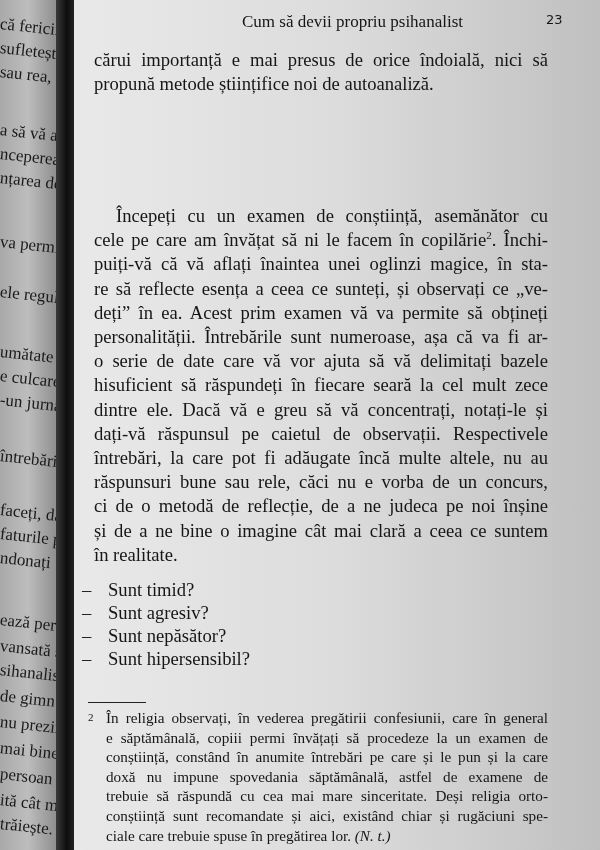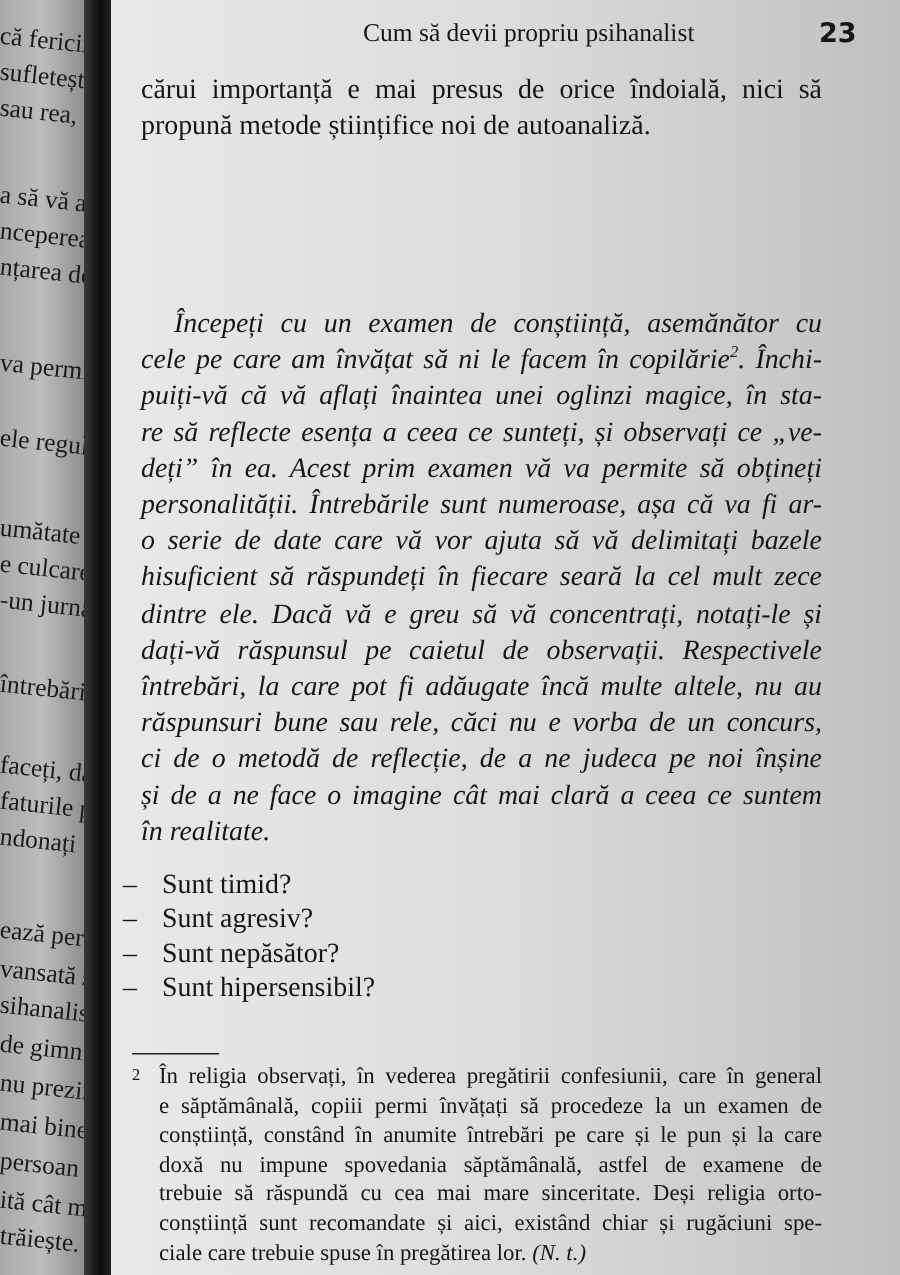--- a/index.html
+++ b/index.html
@@ -25,33 +25,33 @@
   .right-page {
     position:absolute; left:74px; top:0; width:526px; height:850px;
     background:linear-gradient(90deg,#e9e9e9 0%,#dcdcdc 50%,#c9c9c9 85%,#bfbfbf 100%);
     color:#161616;
   }
   .running-head {
     position:absolute; top:12px; left:12px; width:526px; height:22px;
     font-family:"Liberation Serif", serif; font-size:17px;
   }
   .running-head .title { position:absolute; left:156px; top:0; }
-  .running-head .pageno { position:absolute; left:460px; top:0; font-family:"DejaVu Sans", sans-serif; font-weight:bold; font-size:18px; }
+  .running-head .pageno { position:absolute; left:460px; top:0; font-family:"DejaVu Sans", sans-serif; font-weight:normal; font-size:13px; }
   .body-text {
     position:absolute; left:8px; top:48px; width:466px;
     font-family:"Liberation Serif", serif; font-size:18.6px; line-height:24.2px;
     text-align:justify;
   }
   .line { display:block; white-space:nowrap; text-align-last:justify; text-align:justify;margin-left:12px; }
   .line.last { text-align-last:left; }
   .heading {
     position:absolute; left:8px; top:152px;
     font-family:"DejaVu Serif", serif; font-weight:bold; font-size:18px;
   }
-  .para { position:absolute; left:8px; width:466px; font-family:"Liberation Serif", serif; font-size:18.6px; line-height:24.2px;font-style:italic; }
+  .para { position:absolute; left:8px; width:466px; font-family:"Liberation Serif", serif; font-size:18.6px; line-height:24.2px; }
   .bullets { position:absolute; left:8px; top:578px; font-family:"Liberation Serif", serif; font-size:18.6px; line-height:23px; }
   .bullet { display:flex; }
   .bullet .dash { width:26px; }
   .rule { position:absolute; left:14px; top:702px; width:58px; border-top:1px solid #222; }
   .footnote {
     position:absolute; left:8px; top:708px; width:466px;
     font-family:"Liberation Serif", serif; font-size:15.2px; line-height:19.6px;
   }
   .footnote .num { position:absolute; left:6px; top:0; font-size:11px; }
   .footnote .fline { display:block; padding-left:24px; white-space:nowrap; text-align:justify; text-align-last:justify; }
@@ -108,21 +108,21 @@
     <span class="line">re să reflecte esența a ceea ce sunteți, și observați ce „ve-</span>
     <span class="line">deți” în ea. Acest prim examen vă va permite să obțineți</span>
     <span class="line">personalității. Întrebările sunt numeroase, așa că va fi ar-</span>
     <span class="line">o serie de date care vă vor ajuta să vă delimitați bazele</span>
     <span class="line">hisuficient să răspundeți în fiecare seară la cel mult zece</span>
     <span class="line">dintre ele. Dacă vă e greu să vă concentrați, notați-le și</span>
     <span class="line">dați-vă răspunsul pe caietul de observații. Respectivele</span>
     <span class="line">întrebări, la care pot fi adăugate încă multe altele, nu au</span>
     <span class="line">răspunsuri bune sau rele, căci nu e vorba de un concurs,</span>
     <span class="line">ci de o metodă de reflecție, de a ne judeca pe noi înșine</span>
-    <span class="line">și de a ne face o imagine cât mai clară a ceea ce suntem</span>
+    <span class="line">și de a ne bine o imagine cât mai clară a ceea ce suntem</span>
     <span class="line last">în realitate.</span>
   </div>
 
   <div class="bullets">
     <div class="bullet">
         <span class="dash">–</span>
         <span>Sunt timid?</span>
       </div>
     <div class="bullet">
         <span class="dash">–</span>

